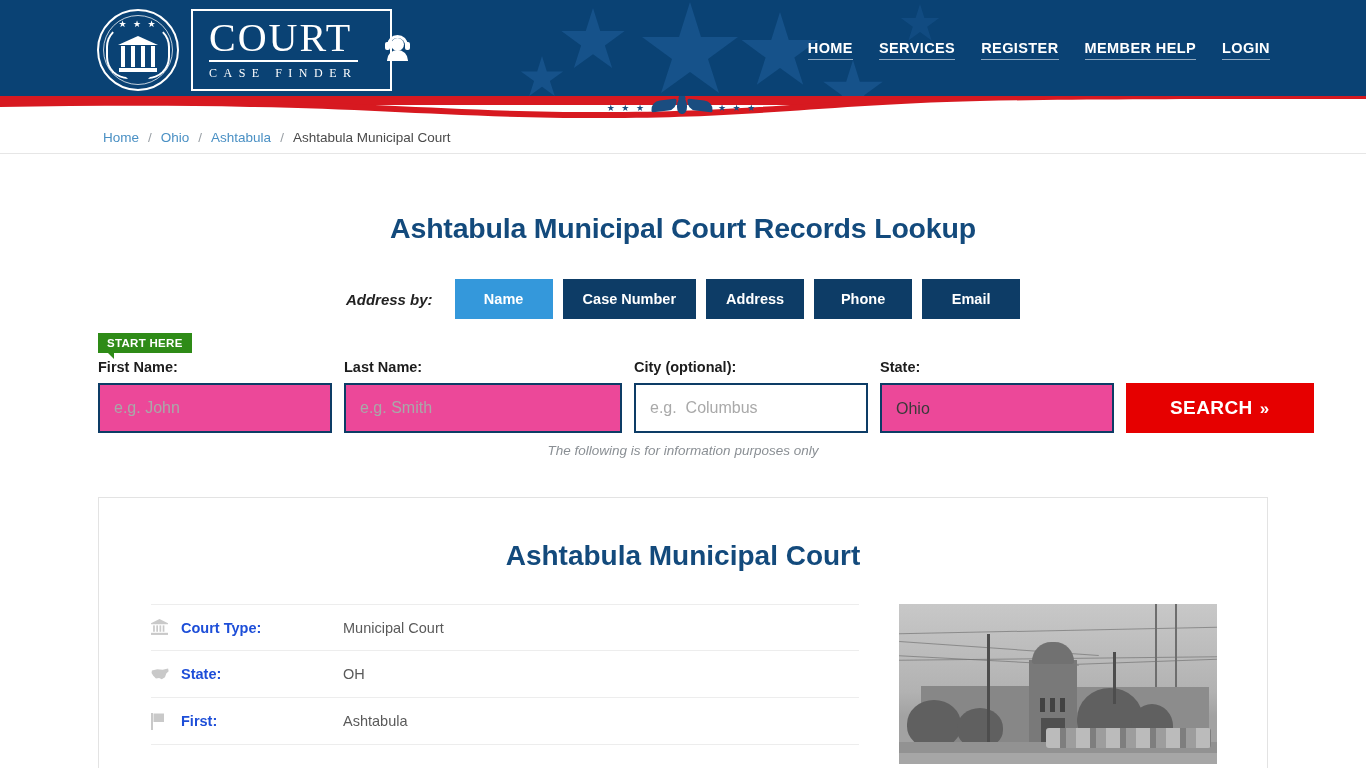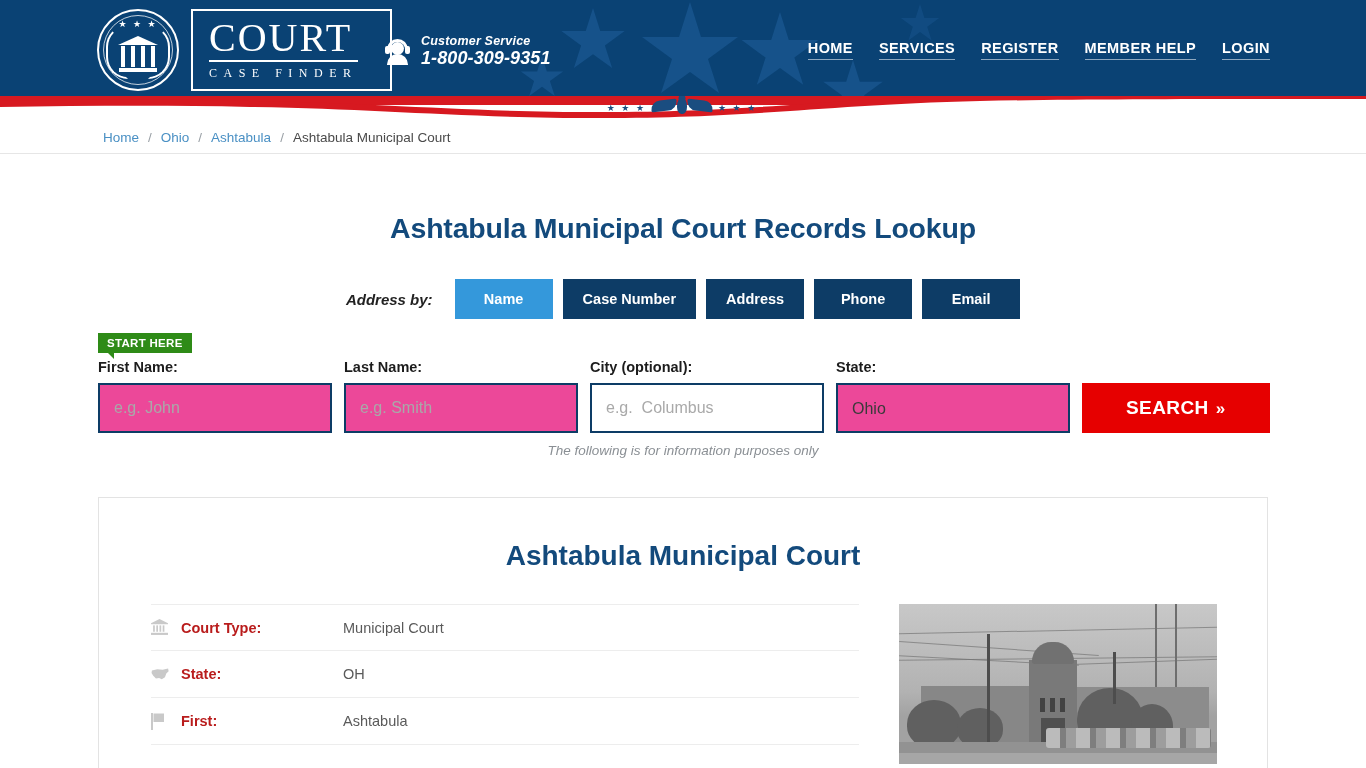--- a/index.html
+++ b/index.html
@@ -255,21 +255,21 @@
     font-size: 16px;
     padding: 0 14px;
     font-family: inherit;
     color: #3a3a3a;
     background: #ffffff;
     outline: none;
   }
   .field input::placeholder { color: #a9a9a9; }
   .field.highlight input, .field.highlight select { background: #ec4899; }
   .f-first input { width: 234px; }
-  .f-last  input { width: 234px; }
+  .f-last  input { width: 278px; }
   .f-city  input { width: 234px; }
   .f-state select {
     width: 234px;
     -webkit-appearance: none; appearance: none;
     background-image:
       linear-gradient(45deg, transparent 50%, #333 50%, #333 57%, transparent 57%),
       linear-gradient(-45deg, transparent 43%, #333 43%, #333 50%, transparent 50%);
     background-position: calc(100% - 20px) 18px, calc(100% - 14px) 18px;
     background-size: 6px 6px, 6px 6px;
     background-repeat: no-repeat;
@@ -323,21 +323,21 @@
   .ic {
     width: 30px; flex: none;
     color: #c9c9c9;
     font-size: 16px;
     text-align: left;
     display: flex; align-items: center;
   }
   .ic svg { display: block; }
   .info-key {
     width: 162px; flex: none;
-    font-size: 14.5px; font-weight: bold; color: #b91c1c;
+    font-size: 14.5px; font-weight: bold; color: #1d4ed8;
   }
   .info-val { font-size: 14.5px; color: #5a5a5a; }
 
   .court-photo {
     width: 318px; height: 160px; flex: none;
     position: relative; overflow: hidden;
     background: linear-gradient(#b9bbbd 0%, #a9abad 38%, #8f9193 52%, #7c7e80 100%);
     filter: grayscale(1);
   }
   .ph-sky { position:absolute; inset:0; background:linear-gradient(#c6c8ca, #b0b2b4 55%, #a0a2a4 70%); }
@@ -396,24 +396,20 @@
     </div>
   </div>
 
   <div class="cs-block">
     <div class="cs-avatar">
       <div class="band"></div>
       <div class="ear-l"></div>
       <div class="ear-r"></div>
       <div class="head"></div>
       <div class="body"></div>
-    </div>
-    <div class="cs-labels">
-      <div class="cs-title">Customer Service</div>
-      <div class="cs-phone">1-800-309-9351</div>
     </div>
   </div>
 
   <div class="nav">
     <a>HOME</a>
     <a>SERVICES</a>
     <a>REGISTER</a>
     <a>MEMBER HELP</a>
     <a>LOGIN</a>
   </div>

